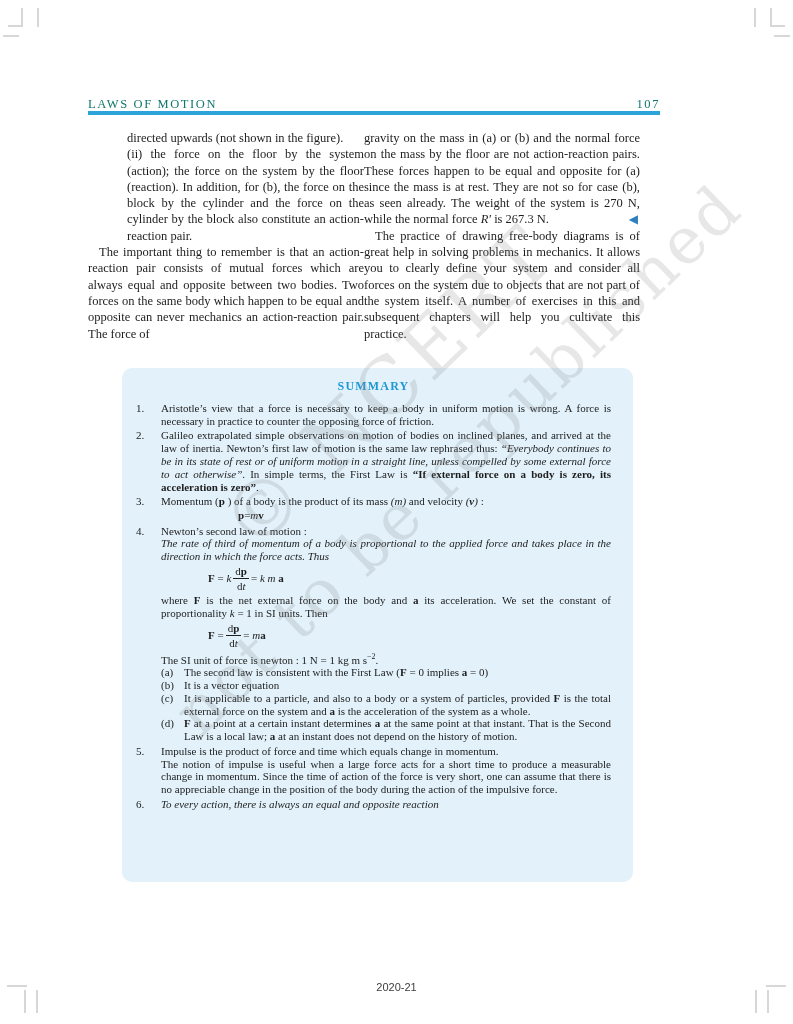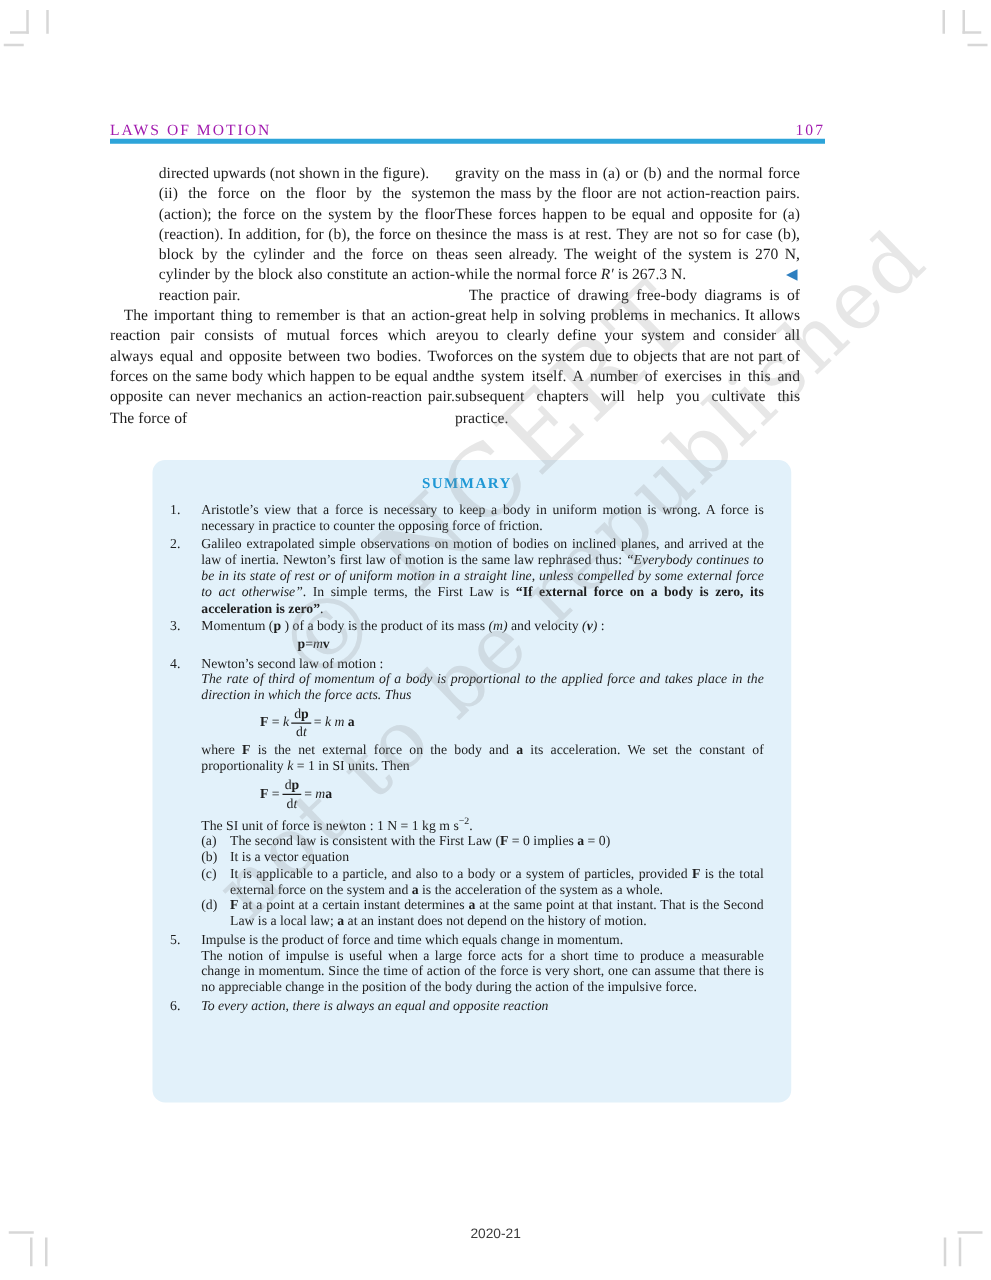--- a/index.html
+++ b/index.html
@@ -5,21 +5,21 @@
   html,body{margin:0;padding:0;background:#ffffff;overflow:hidden;}
   .page{position:relative;width:793px;height:1024px;background:#ffffff;
         font-family:"Liberation Serif","DejaVu Serif",serif;color:#1d1d1d;overflow:hidden;}
 
   
   .cm{position:absolute;background:#d7d7d7;}
 
   
   .hdr{position:absolute;left:88px;top:97px;width:572px;display:flex;
        justify-content:space-between;align-items:baseline;
-       color:#a21caf;font-size:12.5px;letter-spacing:1.6px;}
+       color:#0f766e;font-size:12.5px;letter-spacing:1.6px;}
   .rule{position:absolute;left:88px;top:111px;width:572px;height:4px;background:#2da4d9;}
 
   
   .cols{position:absolute;left:88px;top:130px;width:572px;display:flex;
         font-size:12.5px;line-height:16.3px;text-align:justify;}
   .col{width:276px;}
   .col p{margin:0;}
   .blk{margin-left:39px !important;}
   .fi{text-indent:11px;}
   .tri{float:right;color:#2e7fc0;font-size:12px;line-height:16px;margin-right:2px;}

